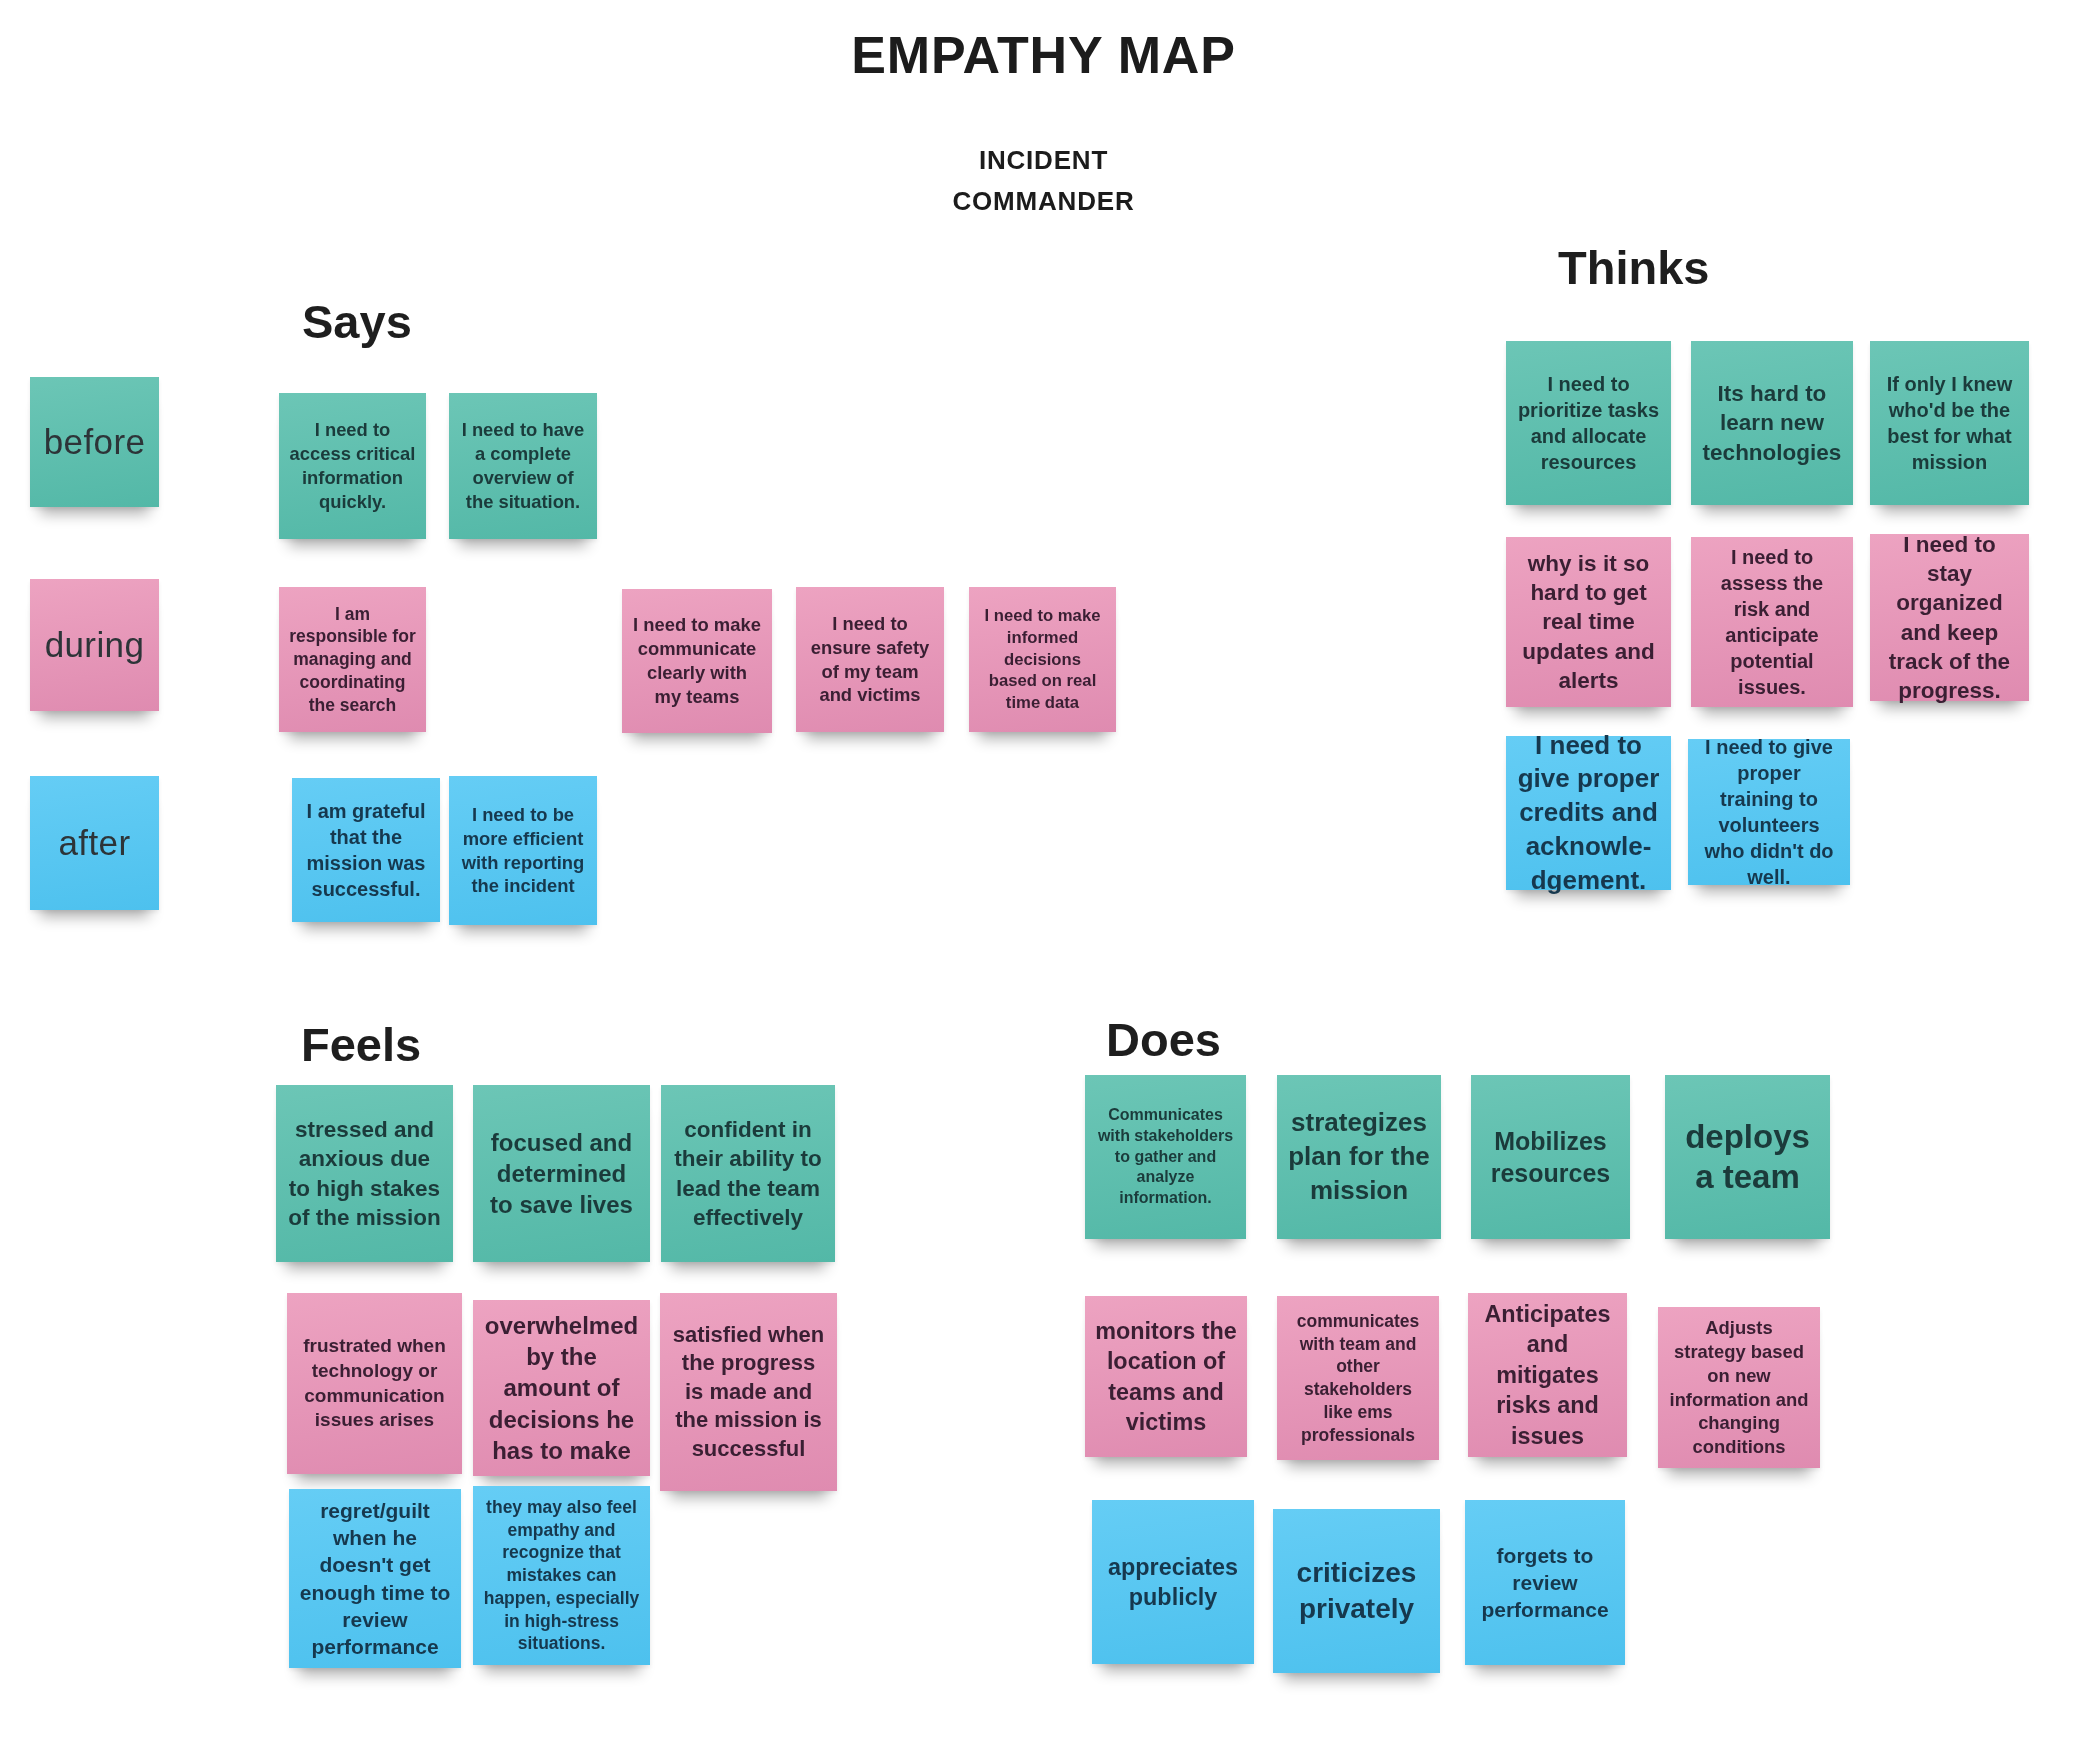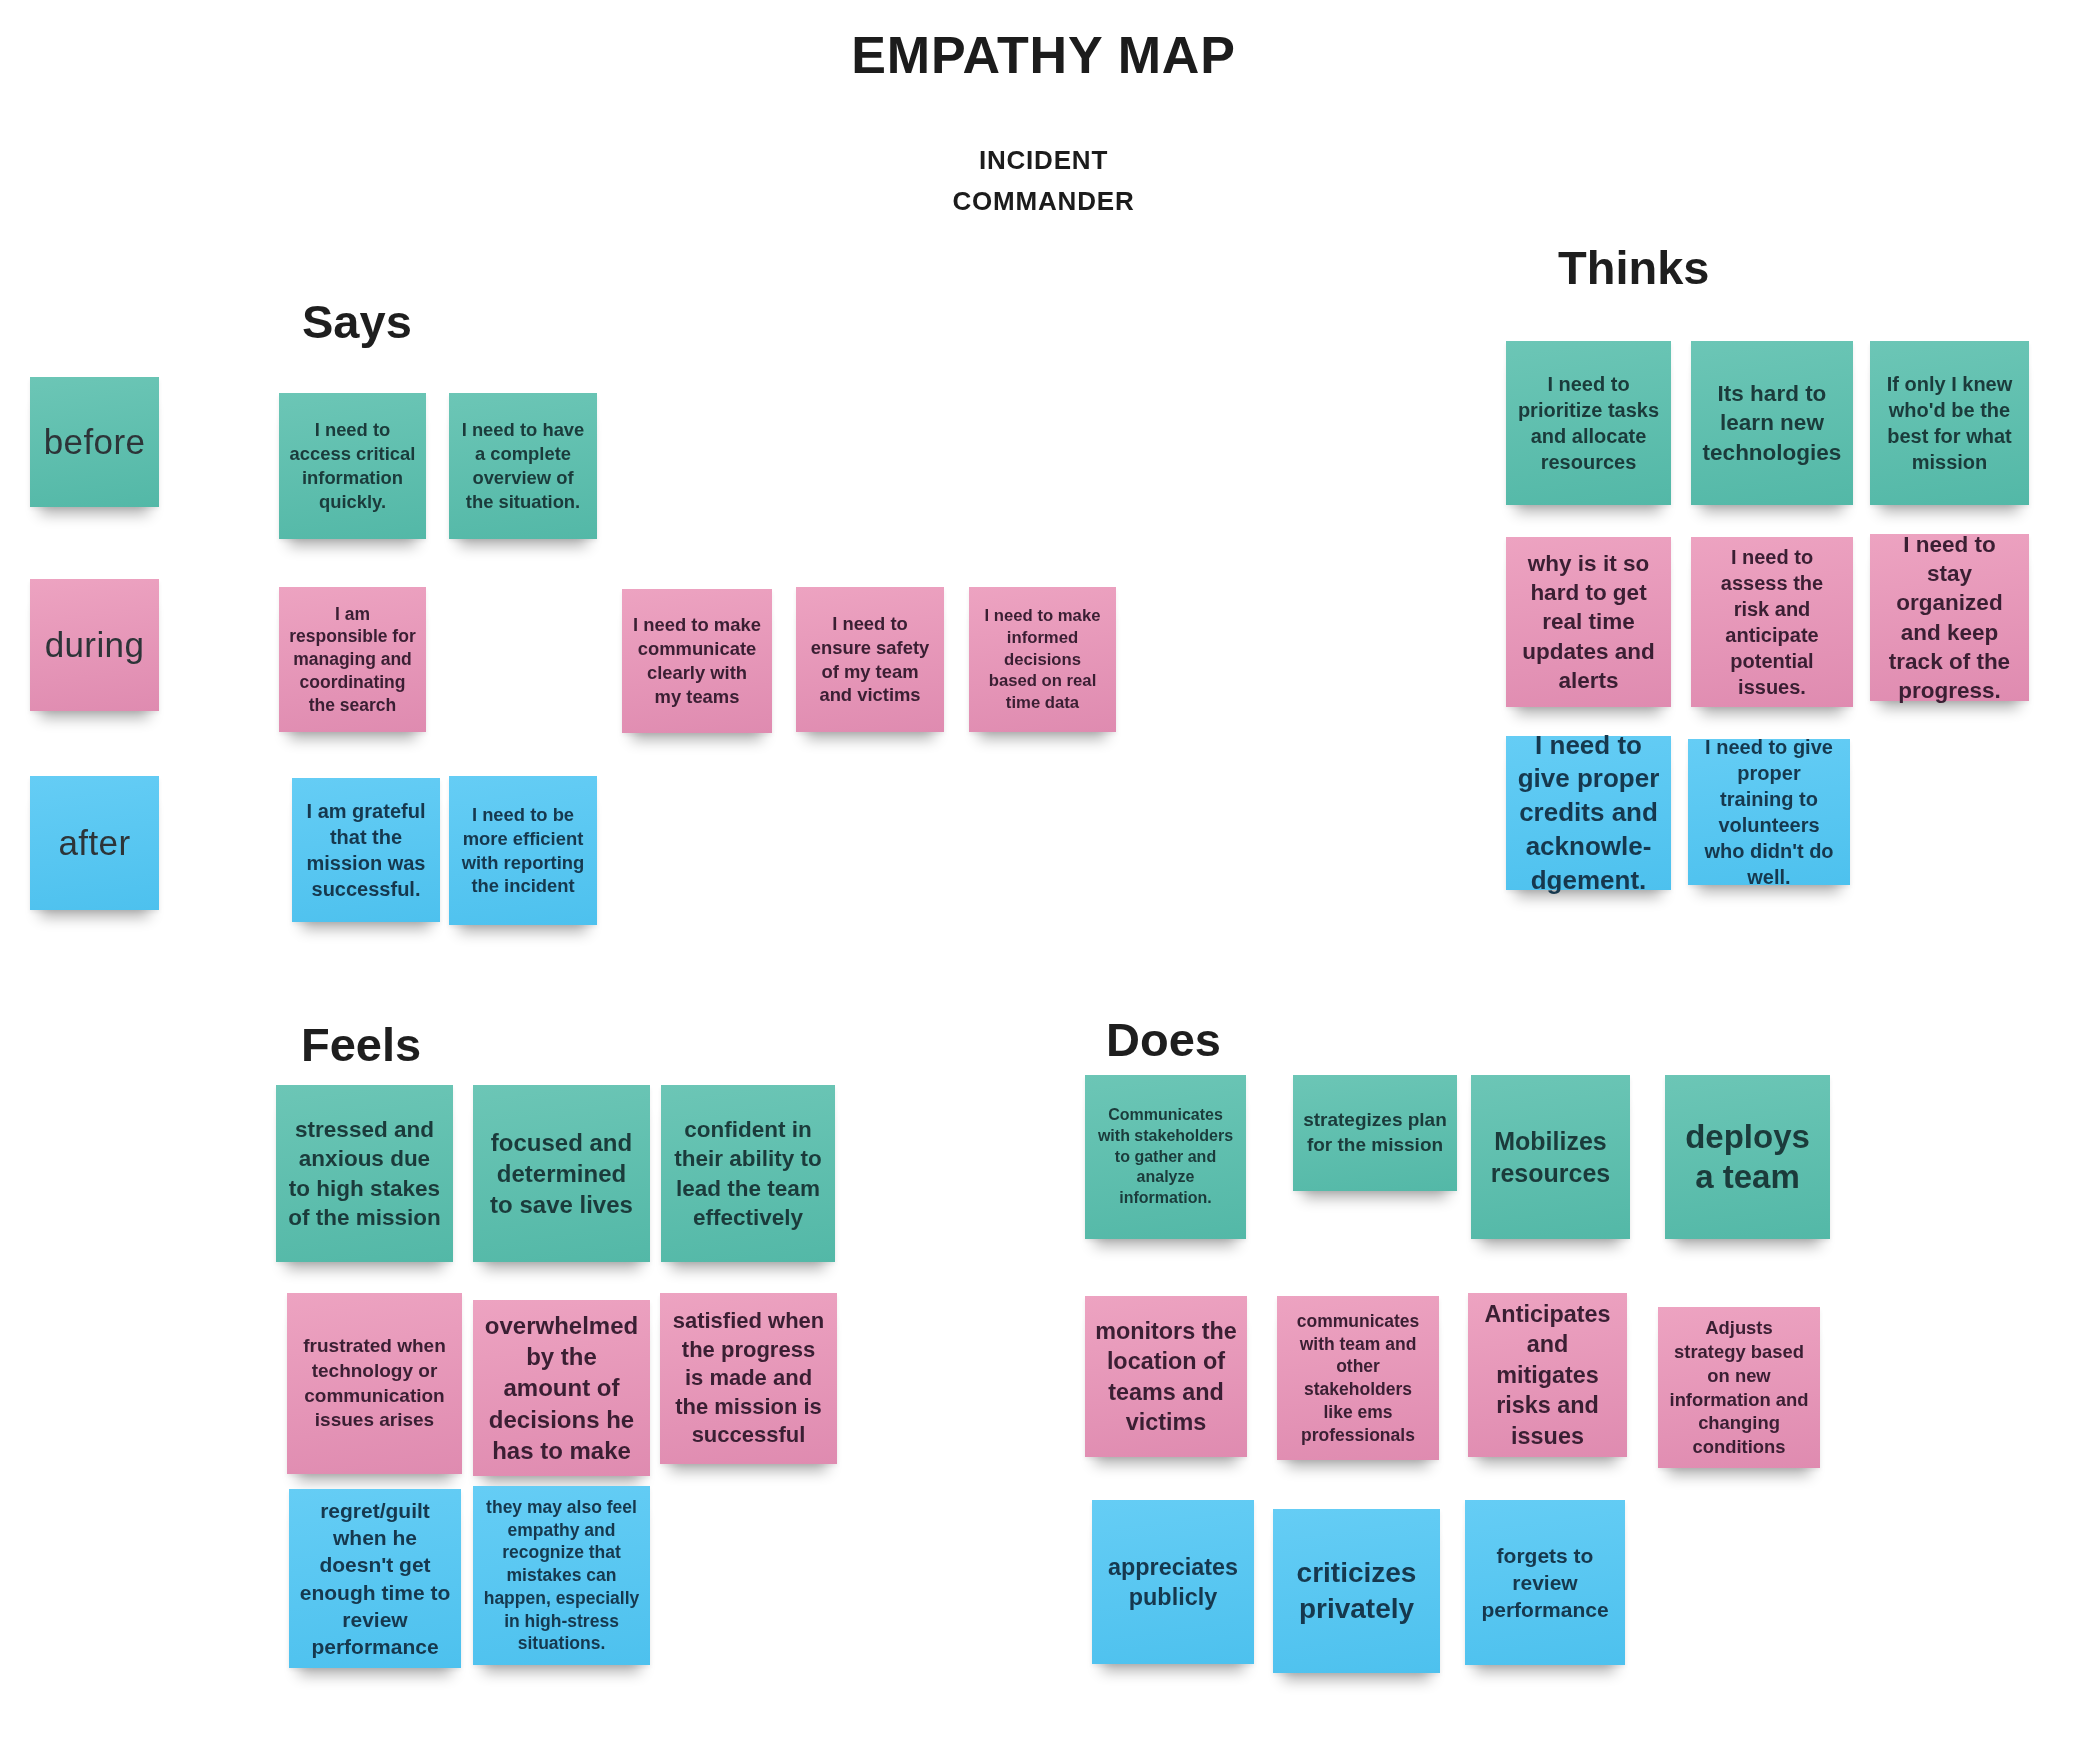--- a/index.html
+++ b/index.html
@@ -70,27 +70,27 @@
   <div class="note pink" style="left:1870px;top:534px;width:159px;height:167px;font-size:22.5px;">I need to stay organized and keep track of the progress.</div>
   <div class="note blue" style="left:1506px;top:736px;width:165px;height:154px;font-size:26px;">I need to give proper credits and acknowle-dgement.</div>
   <div class="note blue" style="left:1688px;top:739px;width:162px;height:146px;font-size:20px;">I need to give proper training to volunteers who didn't do well.</div>
 
   <div class="qhead" style="left:301px;top:1017px;">Feels</div>
   <div class="note teal" style="left:276px;top:1085px;width:177px;height:177px;font-size:22.5px;">stressed and anxious due to high stakes of the mission</div>
   <div class="note teal" style="left:473px;top:1085px;width:177px;height:177px;font-size:24px;">focused and determined to save lives</div>
   <div class="note teal" style="left:661px;top:1085px;width:174px;height:177px;font-size:22.5px;">confident in their ability to lead the team effectively</div>
   <div class="note pink" style="left:287px;top:1293px;width:175px;height:181px;font-size:19px;">frustrated when technology or communication issues arises</div>
   <div class="note pink" style="left:473px;top:1300px;width:177px;height:176px;font-size:24px;">overwhelmed by the amount of decisions he has to make</div>
-  <div class="note pink" style="left:660px;top:1293px;width:177px;height:171px;font-size:22px;">satisfied when the progress is made and the mission is successful</div>
+  <div class="note pink" style="left:660px;top:1293px;width:177px;height:198px;font-size:22px;">satisfied when the progress is made and the mission is successful</div>
   <div class="note blue" style="left:289px;top:1489px;width:172px;height:179px;font-size:21px;">regret/guilt when he doesn't get enough time to review performance</div>
   <div class="note blue" style="left:473px;top:1486px;width:177px;height:179px;font-size:17.5px;">they may also feel empathy and recognize that mistakes can happen, especially in high-stress situations.</div>
 
   <div class="qhead" style="left:1106px;top:1012px;">Does</div>
   <div class="note teal" style="left:1085px;top:1075px;width:161px;height:164px;font-size:16px;">Communicates with stakeholders to gather and analyze information.</div>
-  <div class="note teal" style="left:1277px;top:1075px;width:164px;height:116px;font-size:19px;margin-left:16px;">strategizes plan for the mission</div>
+  <div class="note teal" style="left:1277px;top:1075px;width:164px;height:164px;font-size:26px;">strategizes plan for the mission</div>
   <div class="note teal" style="left:1471px;top:1075px;width:159px;height:164px;font-size:25px;">Mobilizes resources</div>
   <div class="note teal" style="left:1665px;top:1075px;width:165px;height:164px;font-size:33px;line-height:1.2;">deploys a team</div>
   <div class="note pink" style="left:1085px;top:1296px;width:162px;height:161px;font-size:23.4px;">monitors the location of teams and victims</div>
   <div class="note pink" style="left:1277px;top:1296px;width:162px;height:164px;font-size:17.5px;">communicates with team and other stakeholders like ems professionals</div>
   <div class="note pink" style="left:1468px;top:1293px;width:159px;height:164px;font-size:23.4px;">Anticipates and mitigates risks and issues</div>
   <div class="note pink" style="left:1658px;top:1307px;width:162px;height:161px;font-size:18.4px;">Adjusts strategy based on new information and changing conditions</div>
   <div class="note blue" style="left:1092px;top:1500px;width:162px;height:164px;font-size:23.4px;">appreciates publicly</div>
   <div class="note blue" style="left:1273px;top:1509px;width:167px;height:164px;font-size:28px;">criticizes privately</div>
   <div class="note blue" style="left:1465px;top:1500px;width:160px;height:165px;font-size:21px;">forgets to review performance</div>
 

